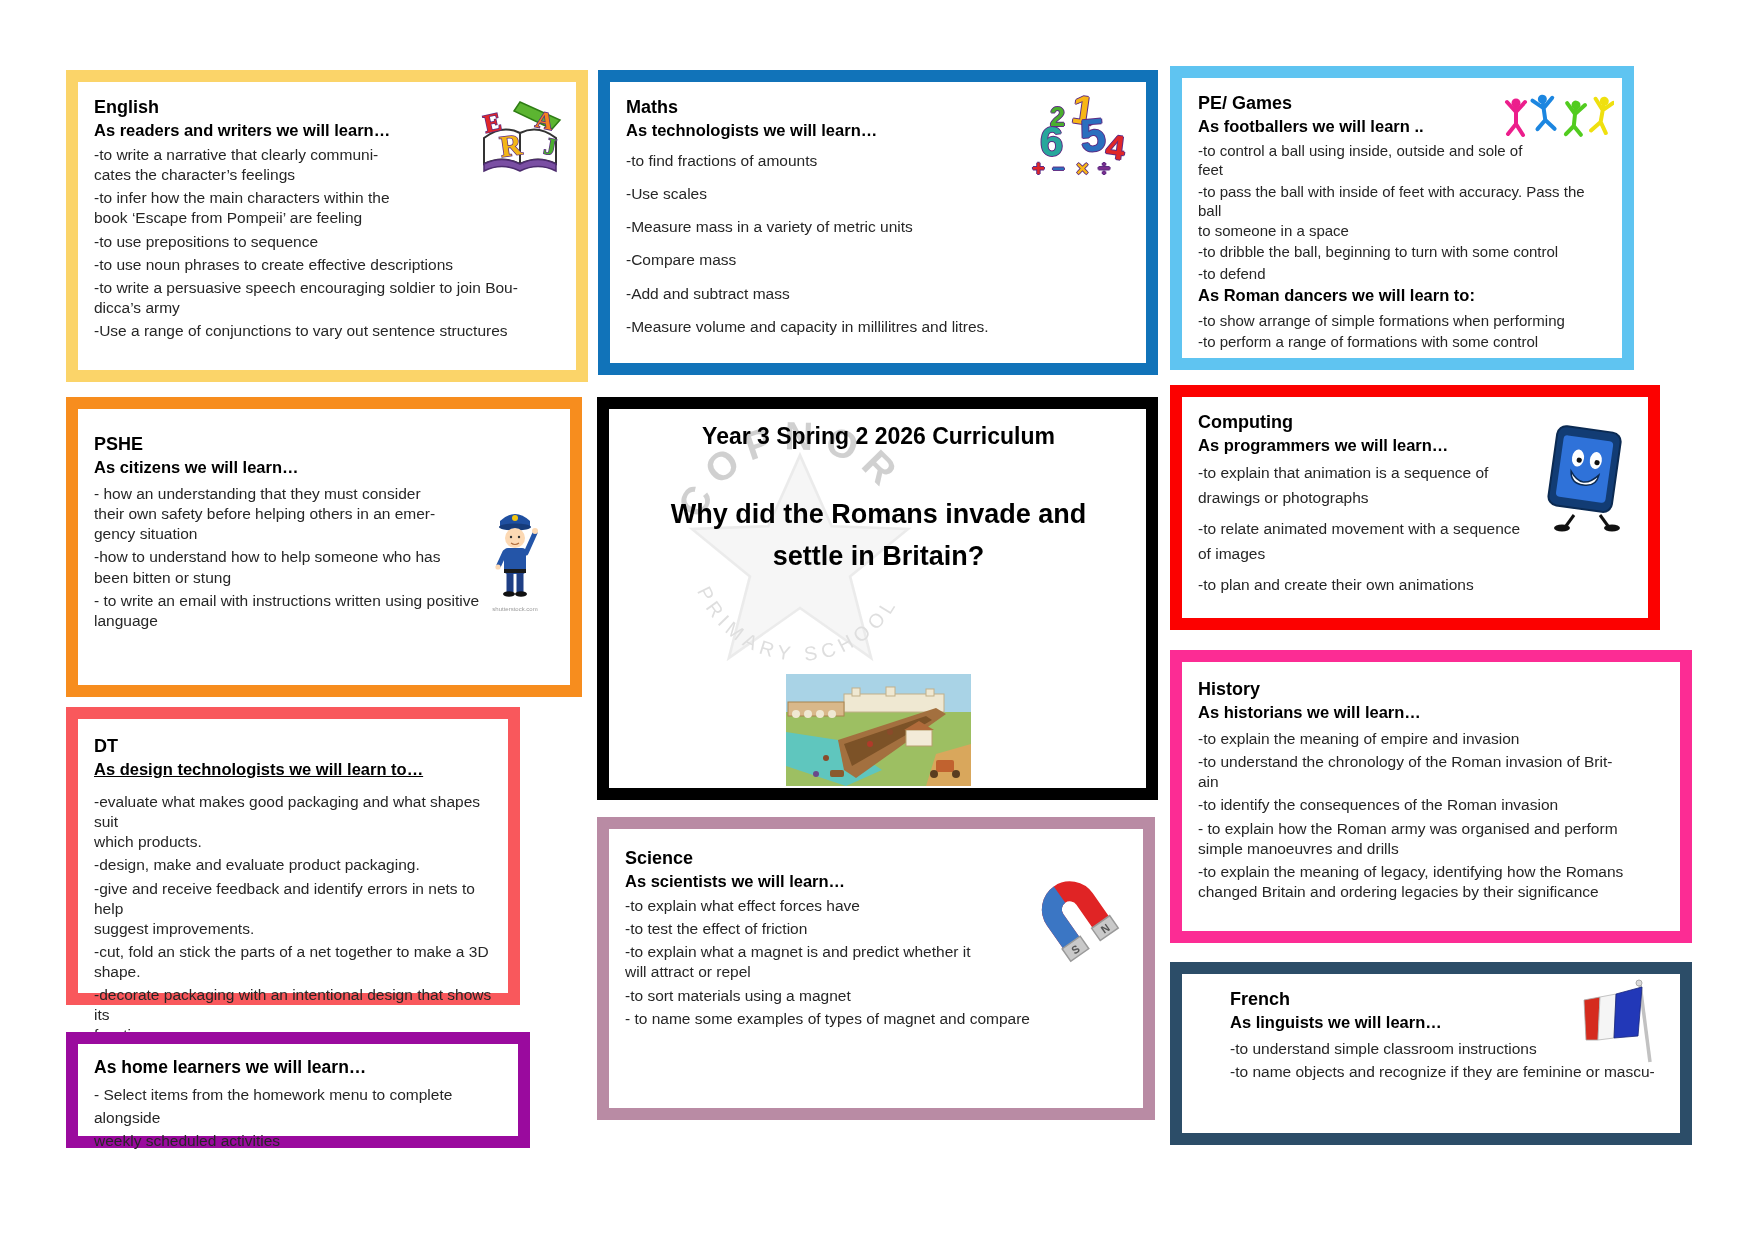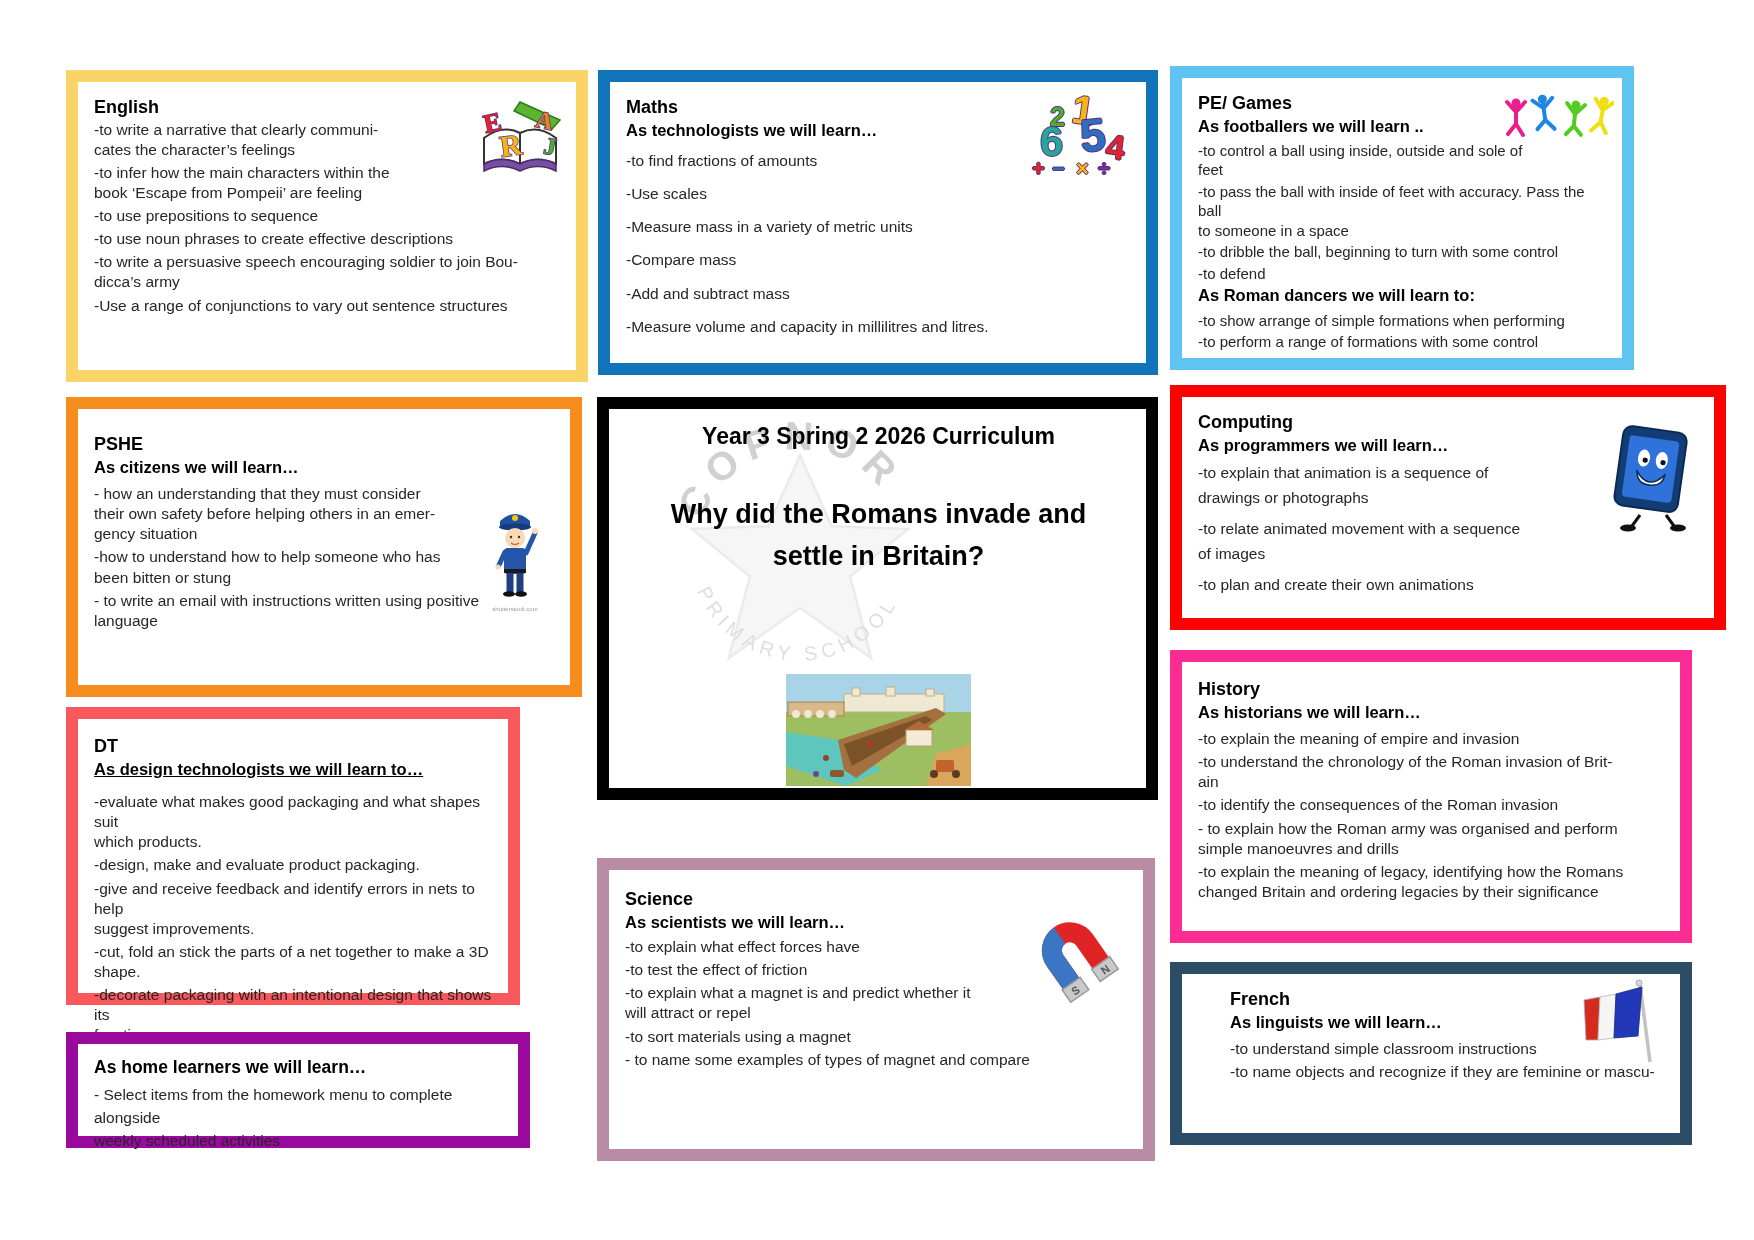--- a/index.html
+++ b/index.html
@@ -25,20 +25,21 @@
   .caption{font-size:6px;color:#9a9a9a;text-align:center;margin-top:1px;}
 </style>
 </head>
 <body>
 
 <div class="page">
 
   <div class="box" style="left: 66px; top: 70px; width: 522px; height: 312px; border-color: rgb(251, 212, 105);">
     <div class="box-inner">
       <h2>English</h2>
+      <p class="lead">As readers and writers we will learn…</p>
       <p class="item">-to write a narrative that clearly communi-
 cates the character’s feelings</p>
       <p class="item">-to infer how the main characters within the
 book ‘Escape from Pompeii’ are feeling</p>
       <p class="item">-to use prepositions  to sequence</p>
       <p class="item">-to use noun phrases to create effective descriptions</p>
       <p class="item">-to write a persuasive speech encouraging soldier to join Bou-
 dicca’s army</p>
       <p class="item">-Use a range of conjunctions to vary out sentence structures</p>
       <span class="icon-abs" style="right:6px;top:18px;">
@@ -205,21 +206,21 @@
             <circle cx="30" cy="100" r="3" fill="#6b4a8a"></circle>
           <rect x="44" y="96" width="14" height="7" rx="2" fill="#8A5A2E"></rect>
           <rect x="150" y="86" width="18" height="12" rx="2" fill="#C1622F"></rect>
           <circle cx="148" cy="100" r="4" fill="#5a3d20"></circle>
             <circle cx="170" cy="100" r="4" fill="#5a3d20"></circle>
         </svg>
       </span>
     </div>
   </div>
 
-  <div class="box tall" style="left: 1170px; top: 385px; width: 556px; height: 245px; border-color: rgb(252, 1, 0);">
+  <div class="box tall" style="left: 1170px; top: 385px; width: 490px; height: 245px; border-color: rgb(252, 1, 0);">
     <div class="box-inner">
       <h2>Computing</h2>
       <p class="lead">As programmers we will learn…</p>
       <p class="item">-to explain that animation is a sequence of
 drawings or photographs</p>
       <p class="item">-to relate animated movement with a sequence
 of images</p>
       <p class="item">-to plan and create their own animations</p>
       <span class="icon-abs" style="right:18px;top:26px;">
         <svg width="92" height="112" viewBox="0 0 92 112">
@@ -265,21 +266,21 @@
       <p class="item">-to understand the chronology of the Roman invasion of Brit-
 ain</p>
       <p class="item">-to identify the consequences of the Roman invasion</p>
       <p class="item">- to explain how the Roman army was organised and perform
 simple manoeuvres and drills</p>
       <p class="item">-to explain the meaning of legacy, identifying how the Romans
 changed Britain and ordering legacies by their significance</p>
     </div>
   </div>
 
-  <div class="box" style="left: 597px; top: 817px; width: 558px; height: 303px; border-color: rgb(185, 139, 164); margin-top: 41px;">
+  <div class="box" style="left: 597px; top: 817px; width: 558px; height: 303px; border-color: rgb(185, 139, 164);">
     <div class="box-inner" style="padding-top:18px;">
       <h2>Science</h2>
       <p class="lead">As scientists we will learn…</p>
       <p class="item">-to explain what effect forces have</p>
       <p class="item">-to test the effect of friction</p>
       <p class="item">-to explain what a magnet is and predict whether it
 will attract or repel</p>
       <p class="item">-to sort materials using a magnet</p>
       <p class="item">- to name some examples of types of magnet and compare</p>
       <span class="icon-abs" style="right:14px;top:22px;">

